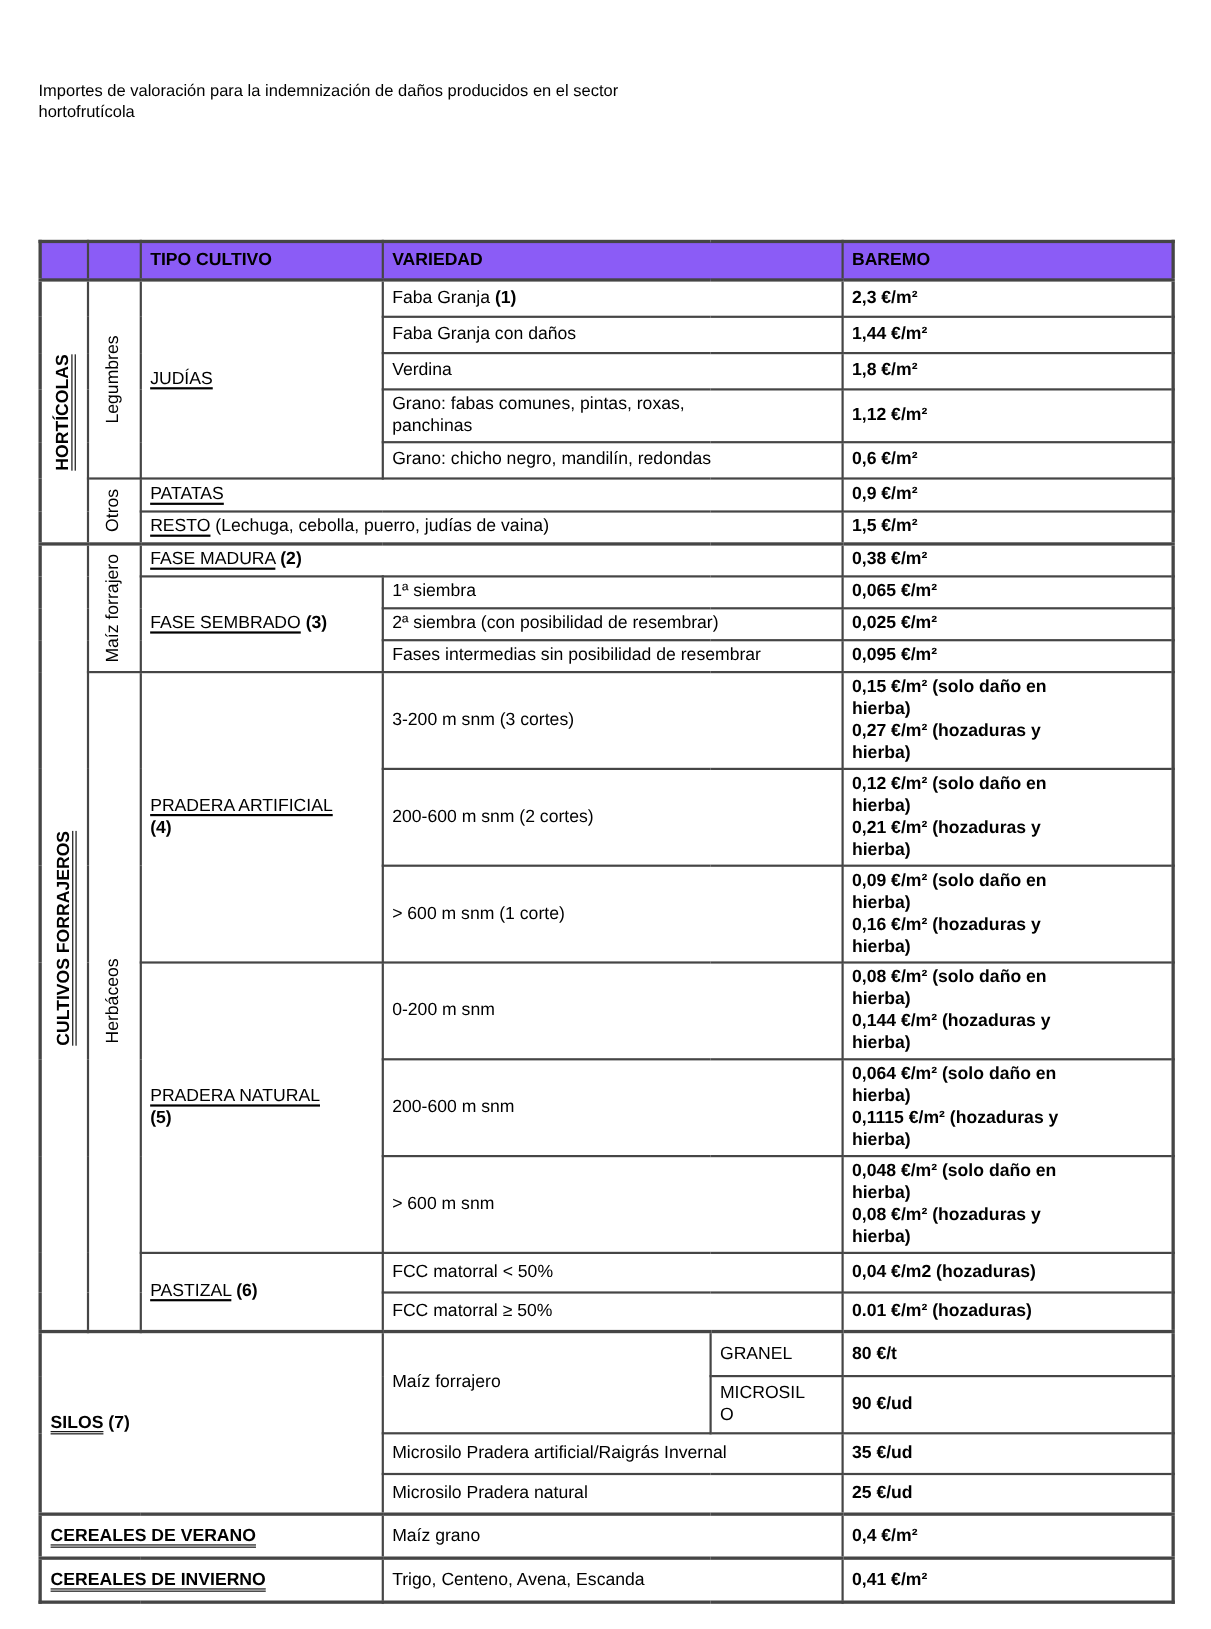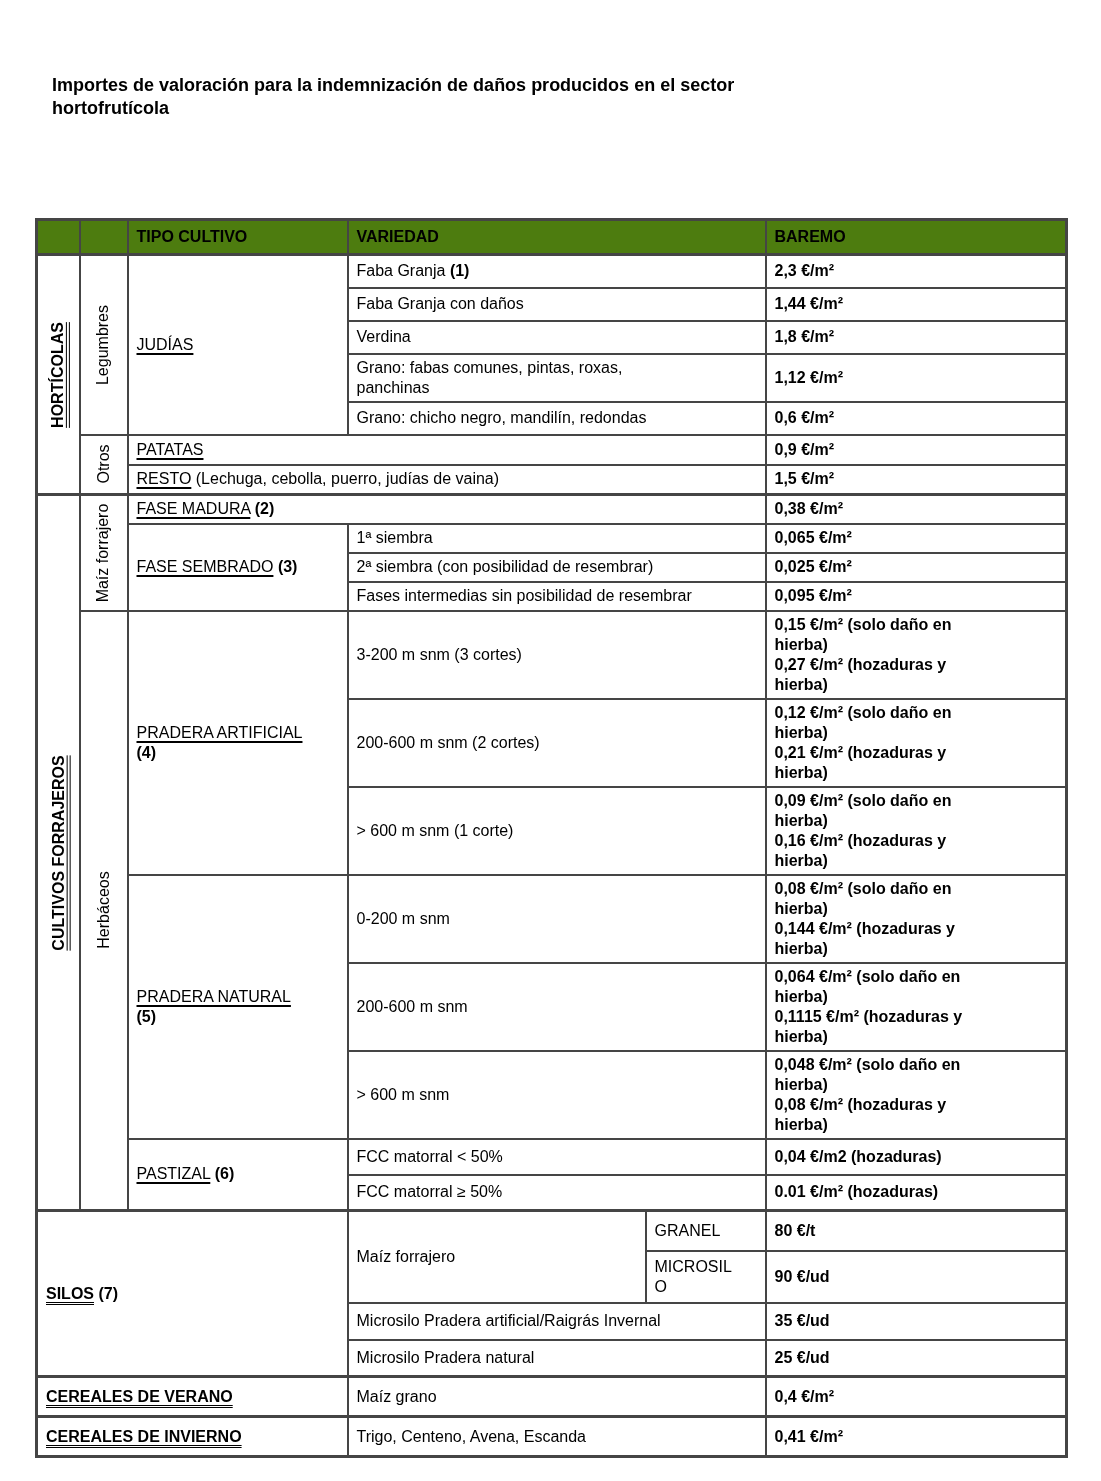--- a/index.html
+++ b/index.html
@@ -5,37 +5,37 @@
   html,body { margin:0; padding:0; background:#ffffff; }
   .page {
     position:relative;
     width:1101px; height:1481px;
     background:#ffffff;
     font-family:"Liberation Sans", sans-serif;
     color:#000000;
     overflow:hidden;
   }
   .doc-title {
-    position:absolute; left:52px; top:74px; width:960px;
-    font-size:18px; font-weight:700; line-height:1.25;
+    position:absolute; left:35px; top:74px; width:960px;
+    font-size:15px; font-weight:400; line-height:1.25;
     white-space:pre-line;
   }
   table.doc-table {
     position:absolute; left:35px; top:218px;
     width:1030px;
     border-collapse:collapse; table-layout:fixed;
     border:3px solid #454545;
   }
   .doc-table td {
     border:2px solid #454545;
     padding:3px 8px;
     font-size:16px; line-height:1.25;
     vertical-align:middle;
   }
-  tr.hdr td { background:#4d7c0f; font-weight:700; height:26px; }
+  tr.hdr td { background:#8b5cf6; font-weight:700; height:26px; }
   tr.r33 { height:33px; }
   tr.r45 { height:45px;margin-top:23px; }
   tr.r30 { height:30px; }
   tr.r29 { height:29px; }
   tr.r36 { height:36px; }
   tr.r40 { height:40px; }
   tr.r52 { height:52px; }
   tr.r37 { height:37px; }
   .tt { border-top-width:3px !important;margin-left:16px; }
   .bar { font-weight:700; white-space:pre-line; }

